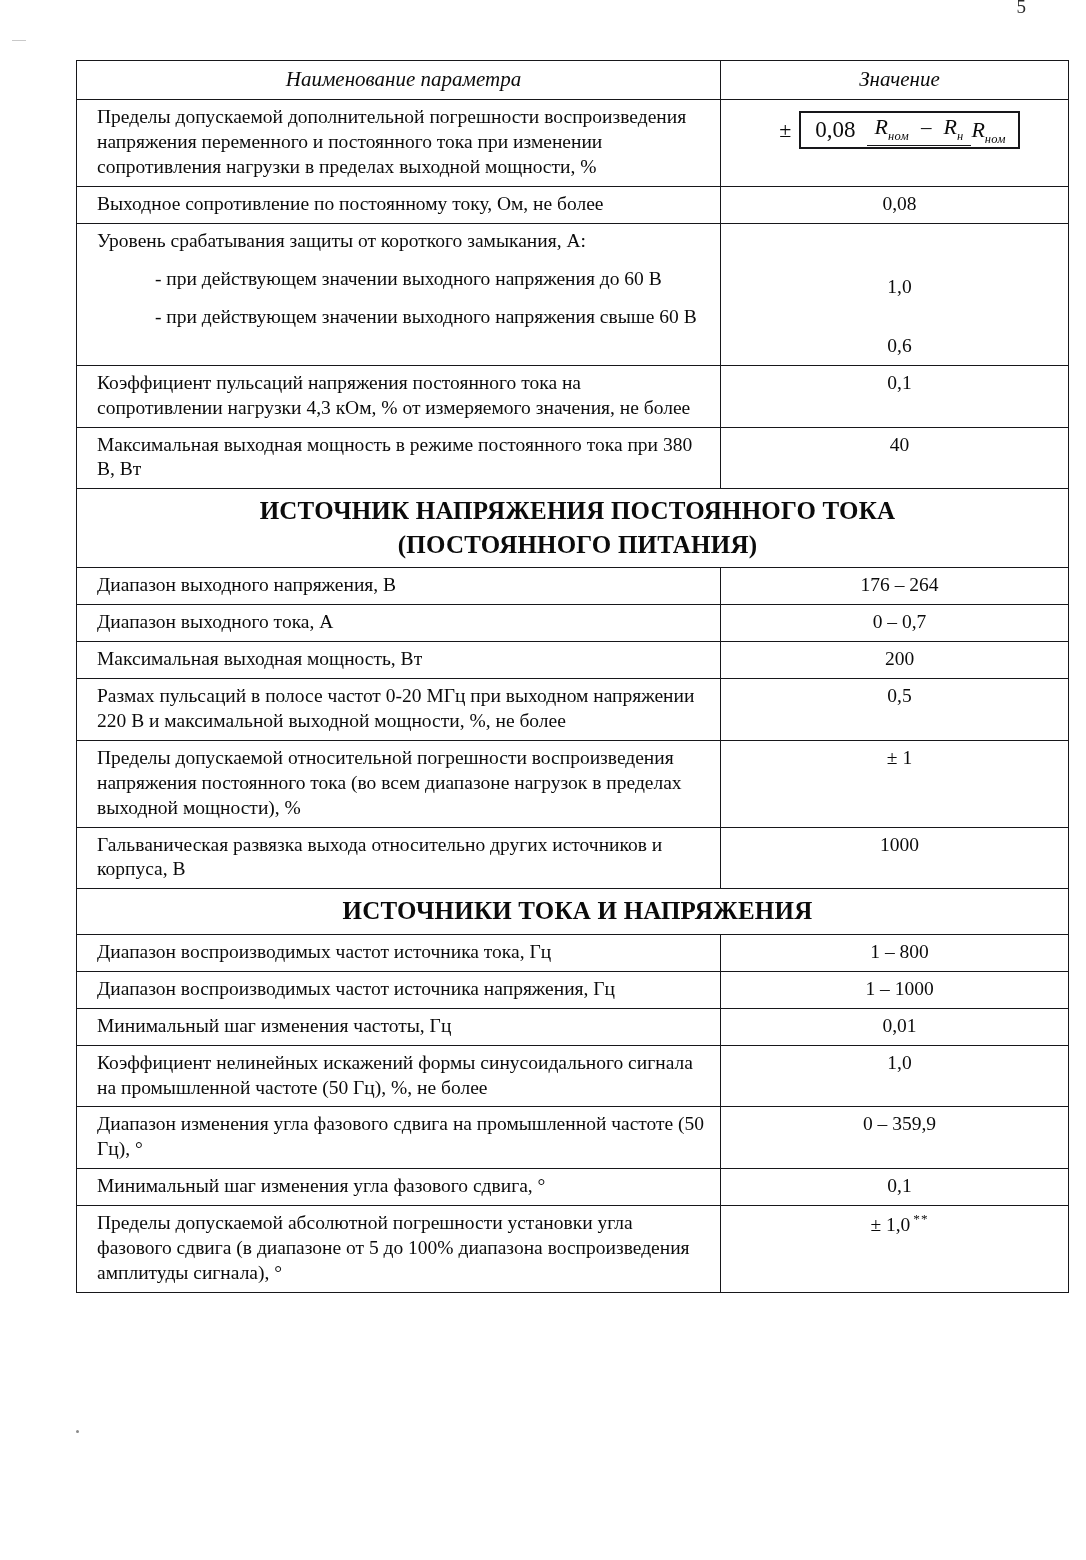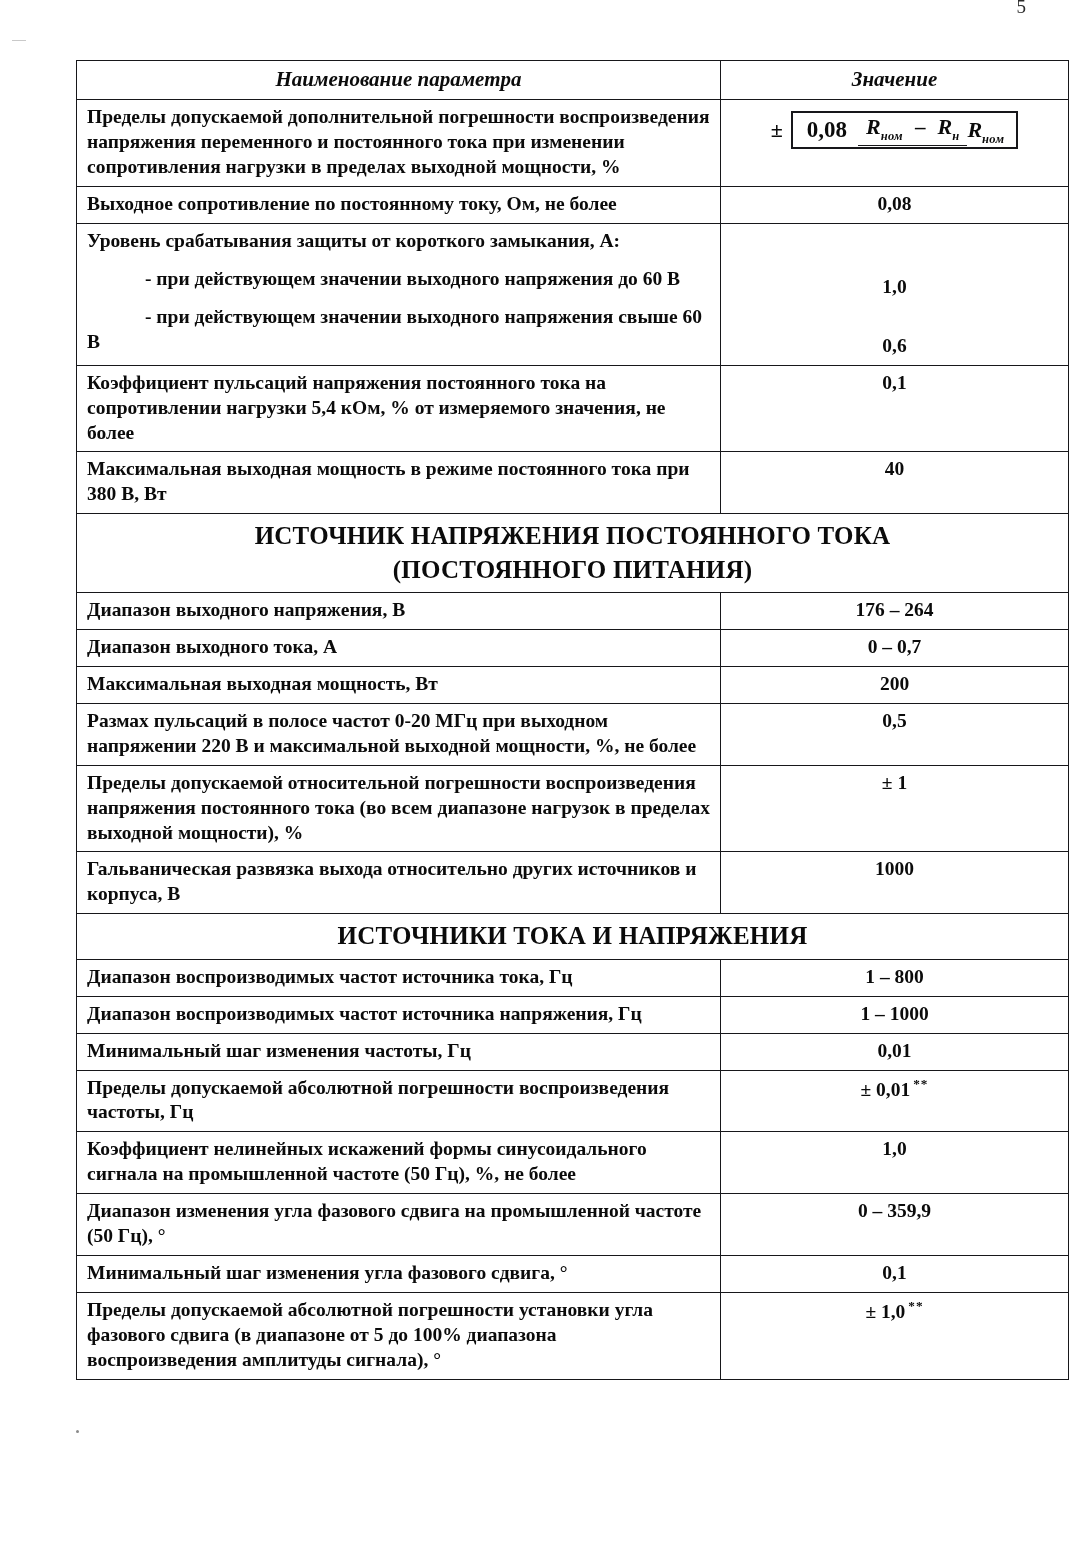--- a/index.html
+++ b/index.html
@@ -58,23 +58,22 @@
     top: 60px;
     width: 992px;
     border-collapse: collapse;
     table-layout: fixed;
     font-size: 19.5px;
     line-height: 1.28;
   }
 
   table.spec td {
     border: 1.4px solid #17171a;
-    padding: 5px 10px 6px 10px;
+    padding: 5px 10px 6px 20px;
     vertical-align: top;
-    font-weight: bold;
   }
 
   col.c-param { width: 644px; }
   col.c-value { width: 348px; }
 
   .hdr-cell {
     text-align: center;
     font-style: italic;
     font-size: 21px;
     padding-top: 22px;
@@ -233,21 +232,21 @@
         </td>
         <td class="val-top">
           <div style="height:46px"></div>
           <div>1,0</div>
           <div style="height:34px"></div>
           <div>0,6</div>
         </td>
       </tr>
 
       <tr>
-        <td class="param">Коэффициент пульсаций напряжения постоянного тока на сопротивлении нагрузки 5,4 кОм, % от измеряемого значения, не более</td>
+        <td class="param">Коэффициент пульсаций напряжения постоянного тока на сопротивлении нагрузки 4,3 кОм, % от измеряемого значения, не более</td>
         <td class="val">0,1</td>
       </tr>
 
       <tr>
         <td class="param">Максимальная выходная мощность в режиме постоянного тока при 380 В, Вт</td>
         <td class="val">40</td>
       </tr>
 
       <tr>
         <td class="section-cell" colspan="2">
@@ -293,24 +292,20 @@
       </tr>
       <tr>
         <td class="param">Диапазон воспроизводимых частот источника напряжения, Гц</td>
         <td class="val">1 – 1000</td>
       </tr>
       <tr>
         <td class="param">Минимальный шаг изменения частоты, Гц</td>
         <td class="val">0,01</td>
       </tr>
       <tr>
-        <td class="param">Пределы допускаемой абсолютной погрешности воспроизведения частоты, Гц</td>
-        <td class="val"><span>± 0,01</span><sup class="mark">**</sup></td>
-      </tr>
-      <tr>
         <td class="param">Коэффициент нелинейных искажений формы синусоидального сигнала на промышленной частоте (50 Гц), %, не более</td>
         <td class="val">1,0</td>
       </tr>
       <tr>
         <td class="param">Диапазон изменения угла фазового сдвига на промышленной частоте (50 Гц), °</td>
         <td class="val">0 – 359,9</td>
       </tr>
       <tr>
         <td class="param">Минимальный шаг изменения угла фазового сдвига, °</td>
         <td class="val">0,1</td>

